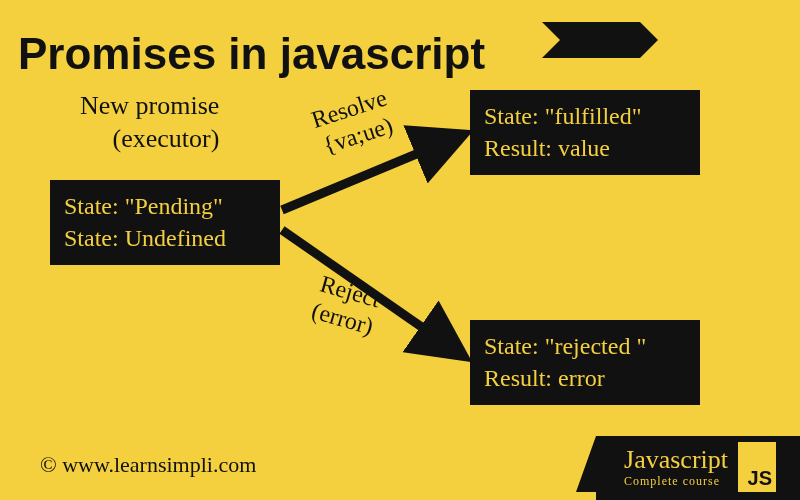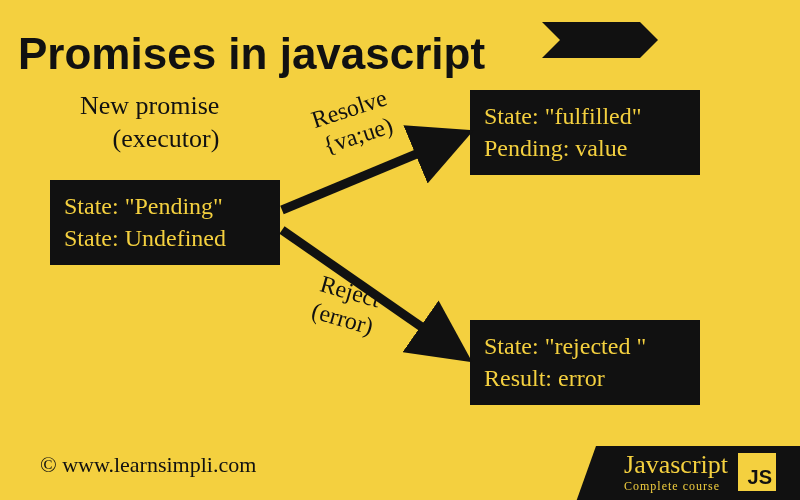--- a/index.html
+++ b/index.html
@@ -114,21 +114,21 @@
     border-left: 20px solid transparent;
   }
   .brand-text {
     display: flex;
     flex-direction: column;
     line-height: 1;
   }
   .brand-title { font-size: 26px; font-family: Georgia, serif; }
   .brand-sub   { font-size: 12px; letter-spacing: 1px; margin-top: 2px; }
   .js-badge {
-    width: 38px; height: 38px;
+    width: 38px; height: 50px;
     background: #f4d03f;
     color: #111;
     font-family: Arial, sans-serif;
     font-weight: 900;
     font-size: 20px;
     display: flex;
     align-items: flex-end;
     justify-content: flex-end;
     padding: 0 4px 2px 0;
   }
@@ -141,21 +141,21 @@
 
 <div class="label-newpromise">New promise<br>(executor)</div>
 
 <div class="box box-pending">
   <div>State: "Pending"</div>
   <div>State: Undefined</div>
 </div>
 
 <div class="box box-fulfilled">
   <div>State: "fulfilled"</div>
-  <div>Pending: value</div>
+  <div>Result: value</div>
 </div>
 
 <div class="box box-rejected">
   <div>State: "rejected "</div>
   <div>Result: error</div>
 </div>
 
 <div class="arrow-label label-resolve">Resolve<br>{va;ue)</div>
 <div class="arrow-label label-reject">Reject<br>(error)</div>
 

